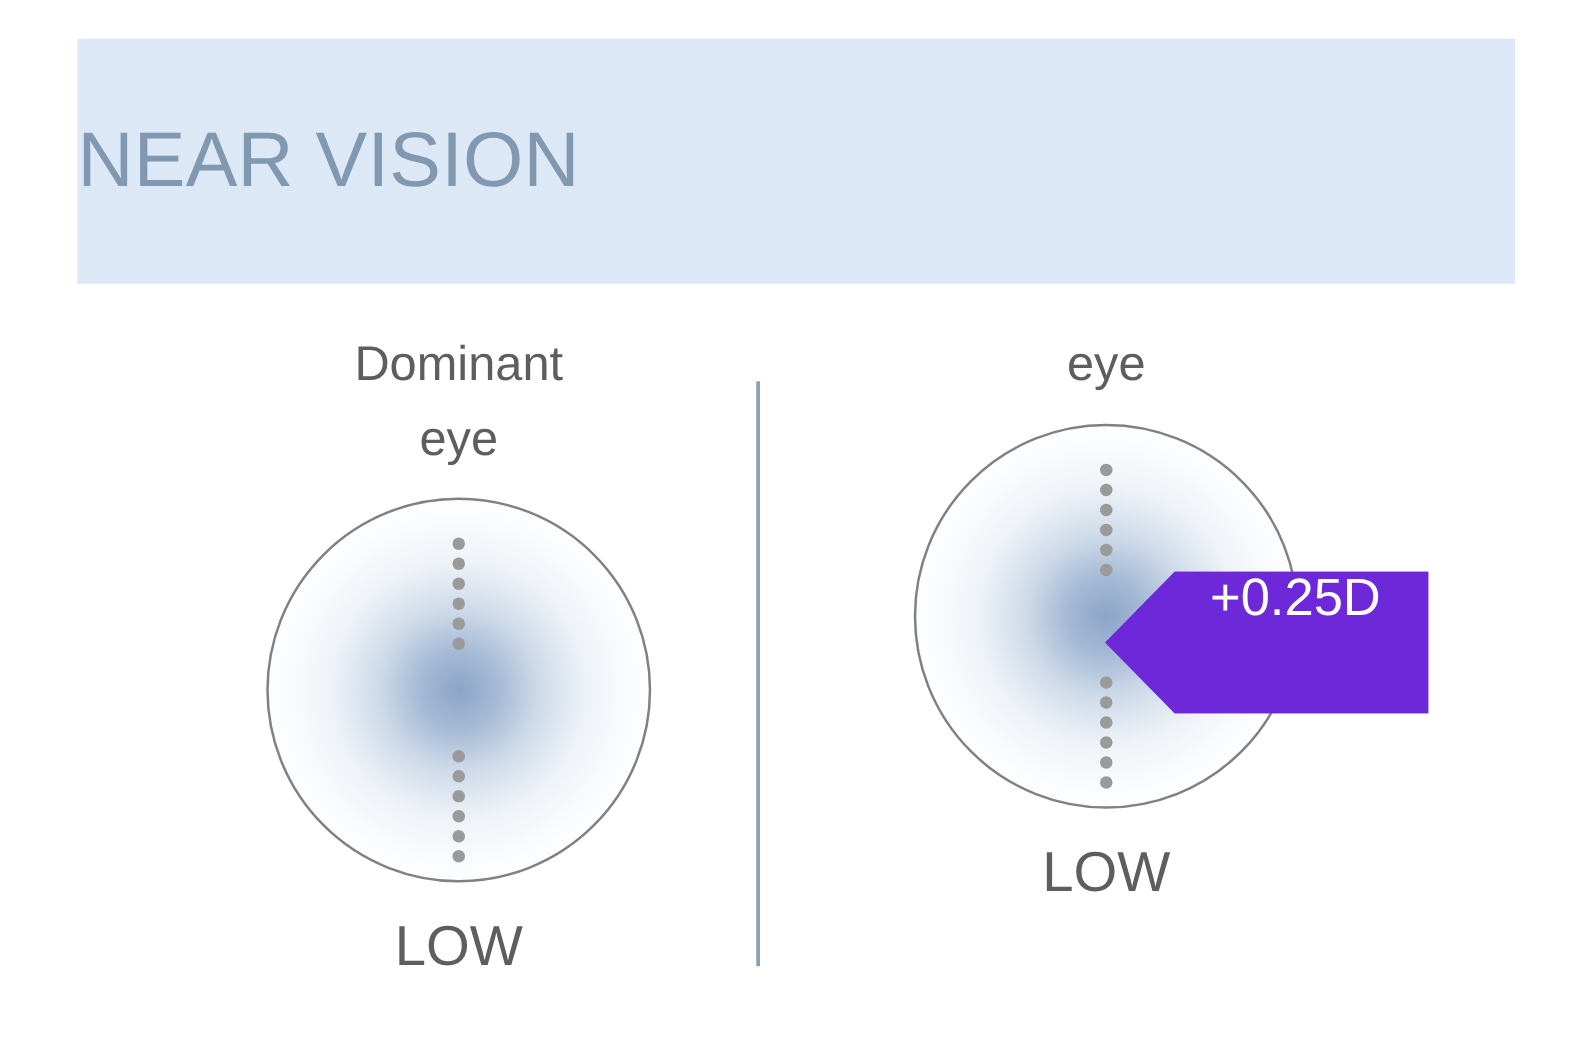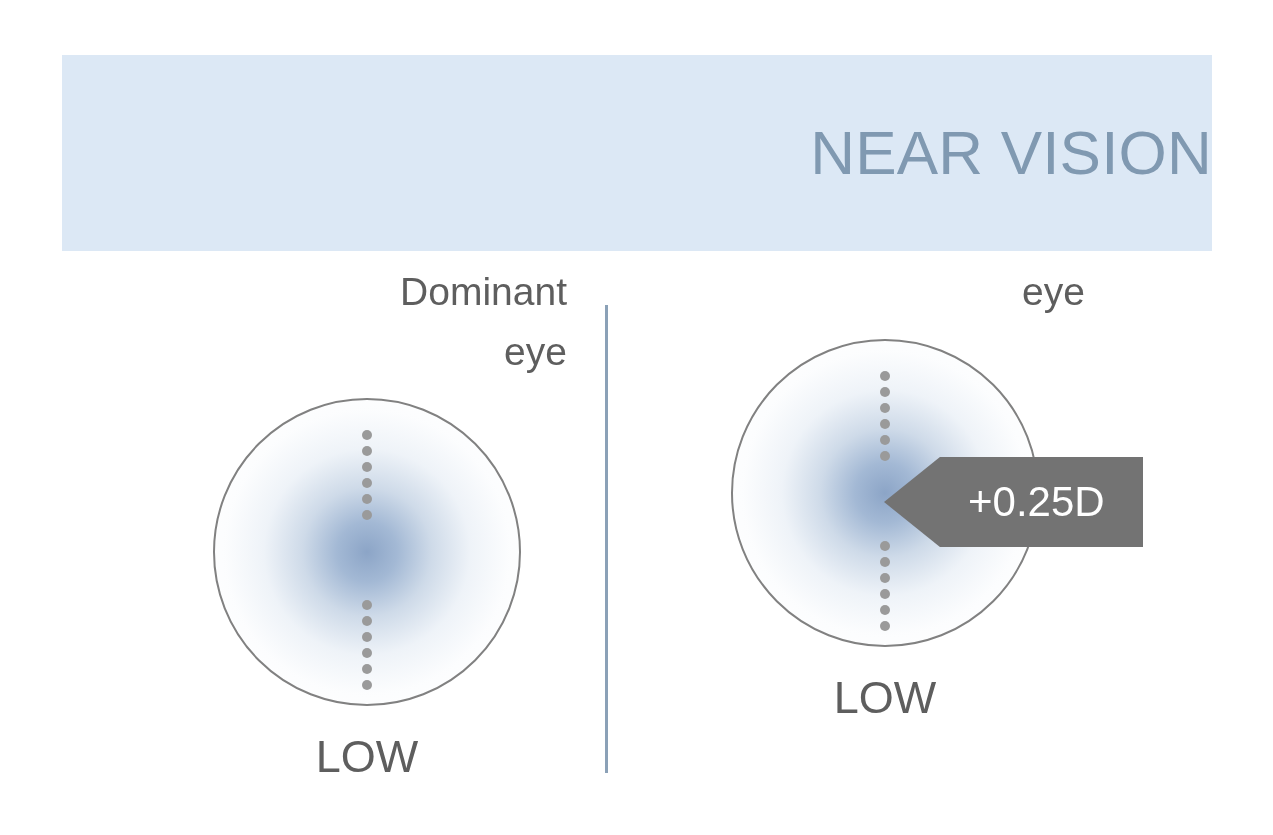--- a/index.html
+++ b/index.html
@@ -19,45 +19,44 @@
   
   .title-band {
     position: absolute;
     left: 62px;
     top: 31px;
     width: 1150px;
     height: 196px;
     background: #dce8f5;
     display: flex;
     flex-direction: column;
-    align-items: flex-end;
+    align-items: flex-start;
     justify-content: center;
     box-sizing: border-box;
-    margin-top: 24px;
   }
   .title-line {
     color: #8099b1;
     font-size: 62px;
     line-height: 1.42;
     font-weight: 400;
     letter-spacing: 0.2px;
     white-space: nowrap;
   }
 
   
   .panel {
     position: absolute;
     top: 262px;
     width: 400px;
   }
   .panel-left  { left: 167px; }
   .panel-right { left: 685px; }
 
   .eye-label {
-    text-align: right;
+    text-align: center;
     color: #5e5e5e;
     font-size: 39px;
     line-height: 1.53;
     font-weight: 400;
     white-space: nowrap;
   }
 
   
   .eye-wrap {
     position: relative;
@@ -121,25 +120,24 @@
     height: 468px;
     background: #8ba1b7;
   }
 
   
   .callout {
     position: absolute;
     left: 884px;
     top: 457px;
     width: 259px;
-    height: 90px;
-    background: #737373;
+    height: 114px;
+    background: #6d28d9;
     clip-path: polygon(0% 50%, 21.6% 0%, 100% 0%, 100% 100%, 21.6% 100%);
     display: flex;
-    align-items: center;
     box-sizing: border-box;
   }
   .callout-text {
     color: #ffffff;
     font-size: 42px;
     line-height: 1;
     margin-left: 84px;
     white-space: nowrap;
   }
 </style>

